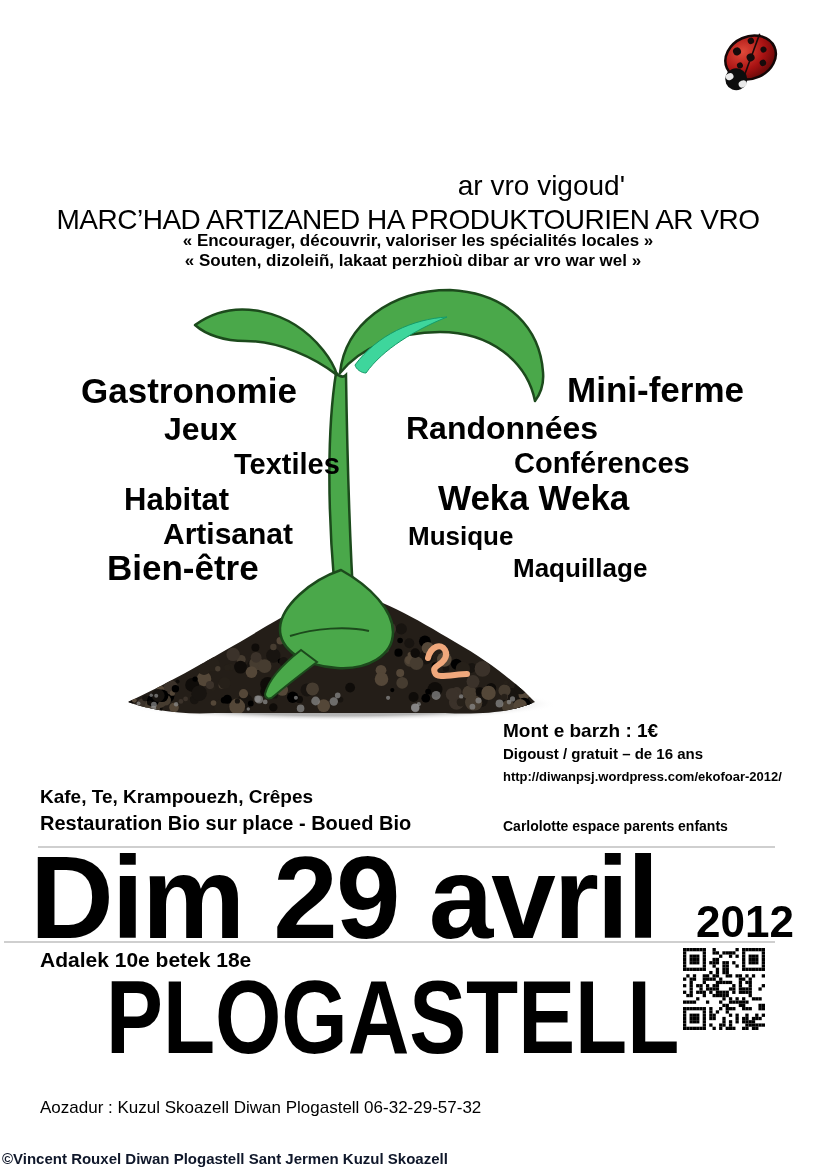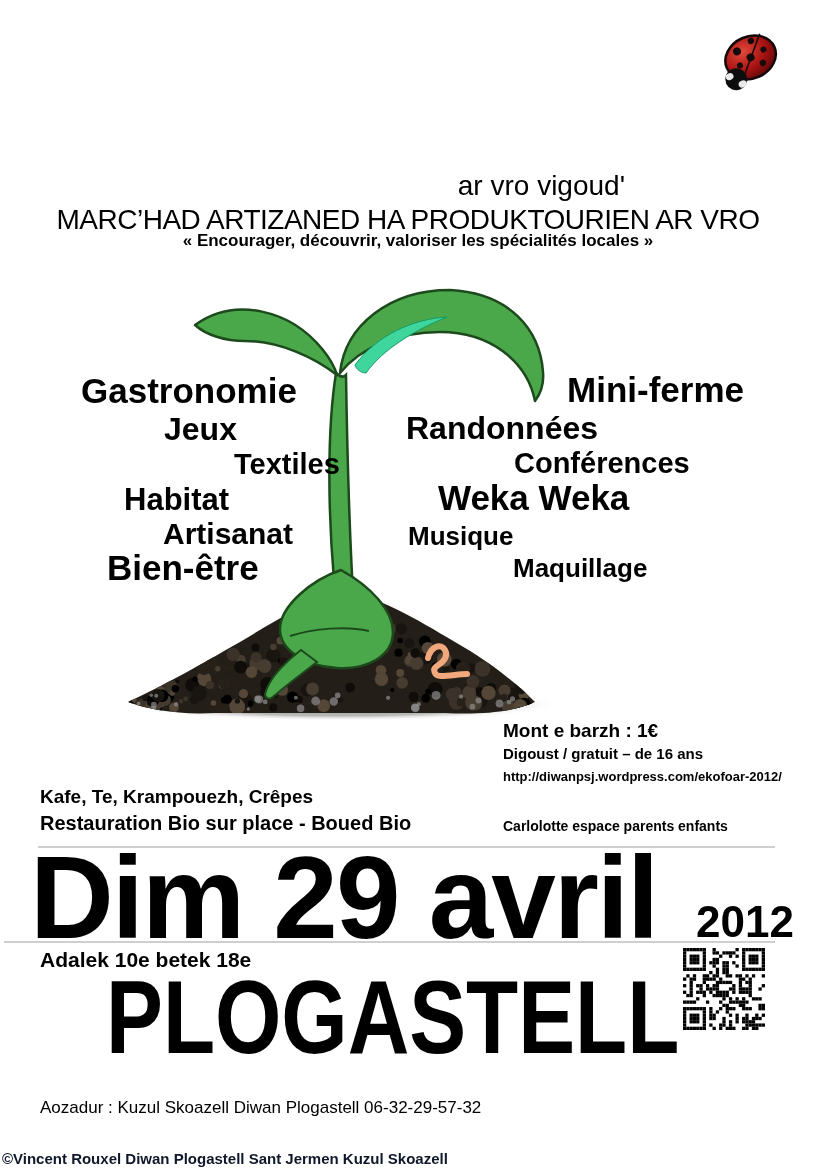--- a/index.html
+++ b/index.html
@@ -85,20 +85,21 @@
       <circle cx="49" cy="40" r="3.2" fill="#160b0b"></circle>
       <circle cx="18" cy="44" r="11" fill="#0d0d0d"></circle>
       <ellipse cx="13" cy="39" rx="4" ry="3.4" fill="#e9e9e9"></ellipse>
       <ellipse cx="22" cy="51" rx="4.2" ry="3.4" fill="#e9e9e9"></ellipse>
     </g>
   </svg>
 
   <div class="abs subtitle">ar vro vigoud'</div>
   <div class="abs tagline">MARC’HAD ARTIZANED HA PRODUKTOURIEN AR VRO</div>
   <div class="abs quote1">« Encourager, découvrir, valoriser les spécialités locales »</div>
+  <div class="abs quote2">« Souten, dizoleiñ, lakaat perzhioù dibar ar vro war wel  »</div>
 
   <svg class="abs plant" viewBox="0 0 450 440">
     <defs>
       <radialGradient id="shGrad" cx="50%" cy="50%" r="50%">
         <stop offset="0%" stop-color="#8d8d8d"></stop>
         <stop offset="70%" stop-color="#b9b9b9"></stop>
         <stop offset="100%" stop-color="#ffffff" stop-opacity="0"></stop>
       </radialGradient>
       <clipPath id="soilClip">
         <path d="M 13 422 C 50 405 90 382 125 362 C 165 338 200 316 230 312 C 262 316 300 338 340 362 C 375 382 400 402 420 422 C 400 431 370 435 330 433 L 100 433 C 65 435 35 430 13 422 Z"></path>

